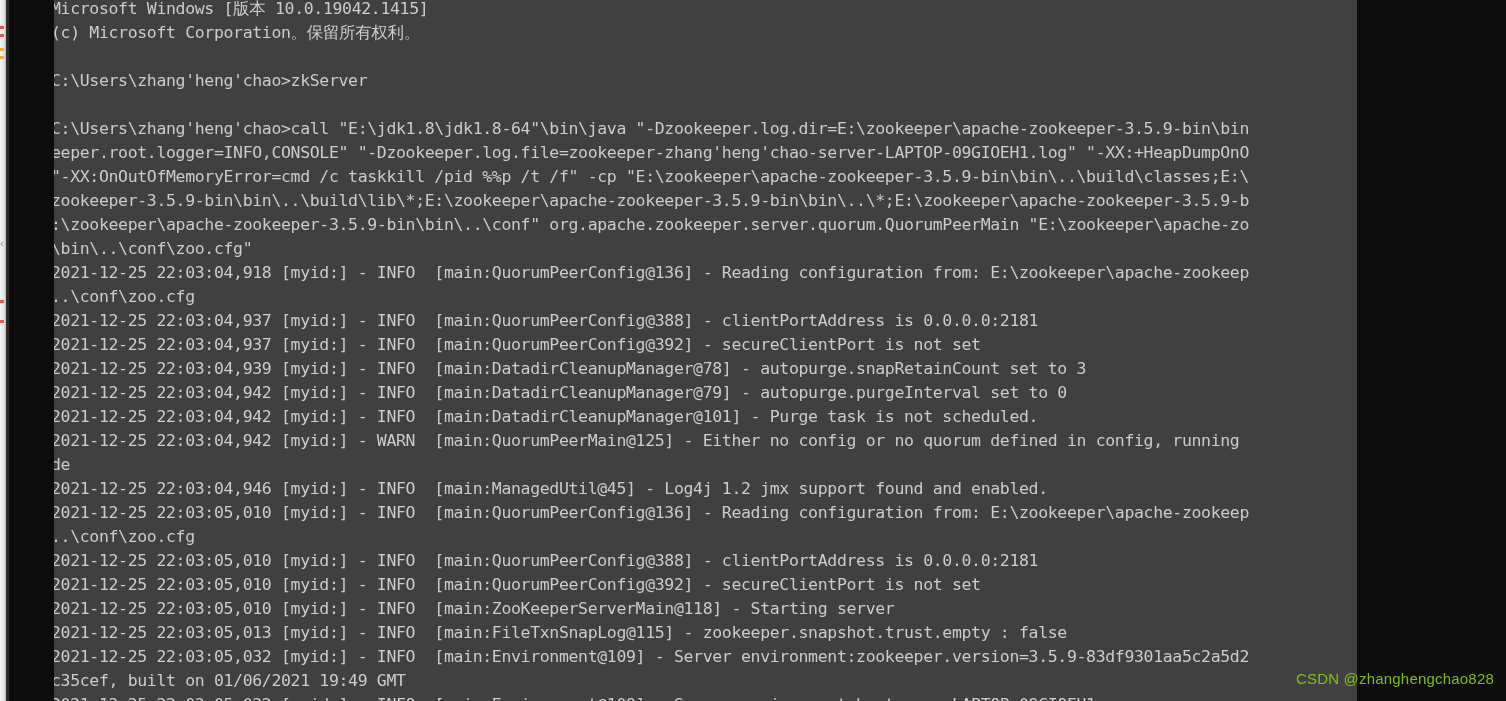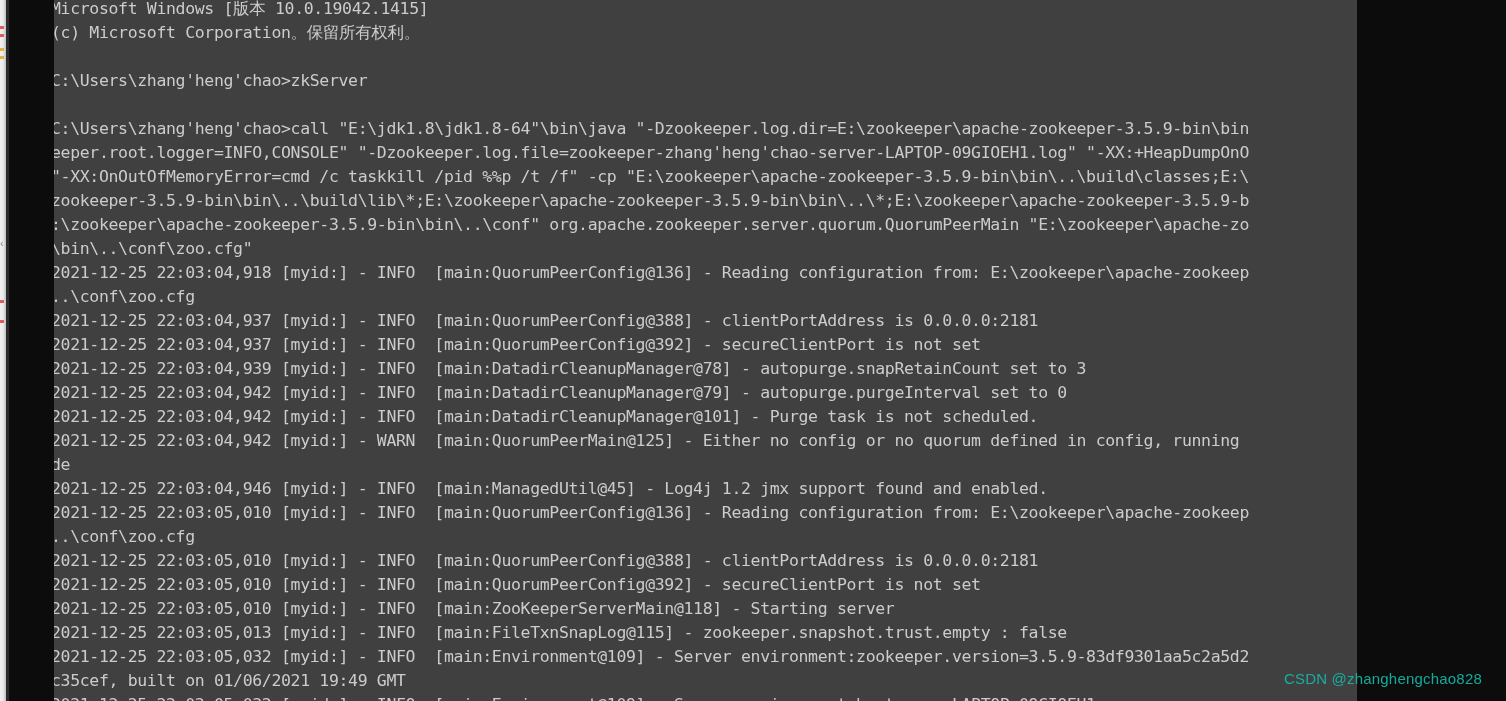--- a/index.html
+++ b/index.html
@@ -72,23 +72,23 @@
   }
   .line {
     height: 24px;
     white-space: pre;
   }
   .line.blank { color: transparent; }
 
   
   #watermark {
     position: absolute;
-    right: 24px;
+    right: 12px;
     bottom: 14px;
-    color: #14b8a6;
+    color: #84cc16;
     font-family: "Liberation Sans", sans-serif;
     font-size: 15px;
     letter-spacing: 0.2px;
     opacity: 0.92;
   }
 </style>
 </head>
 <body>
 
 <div id="screen">

